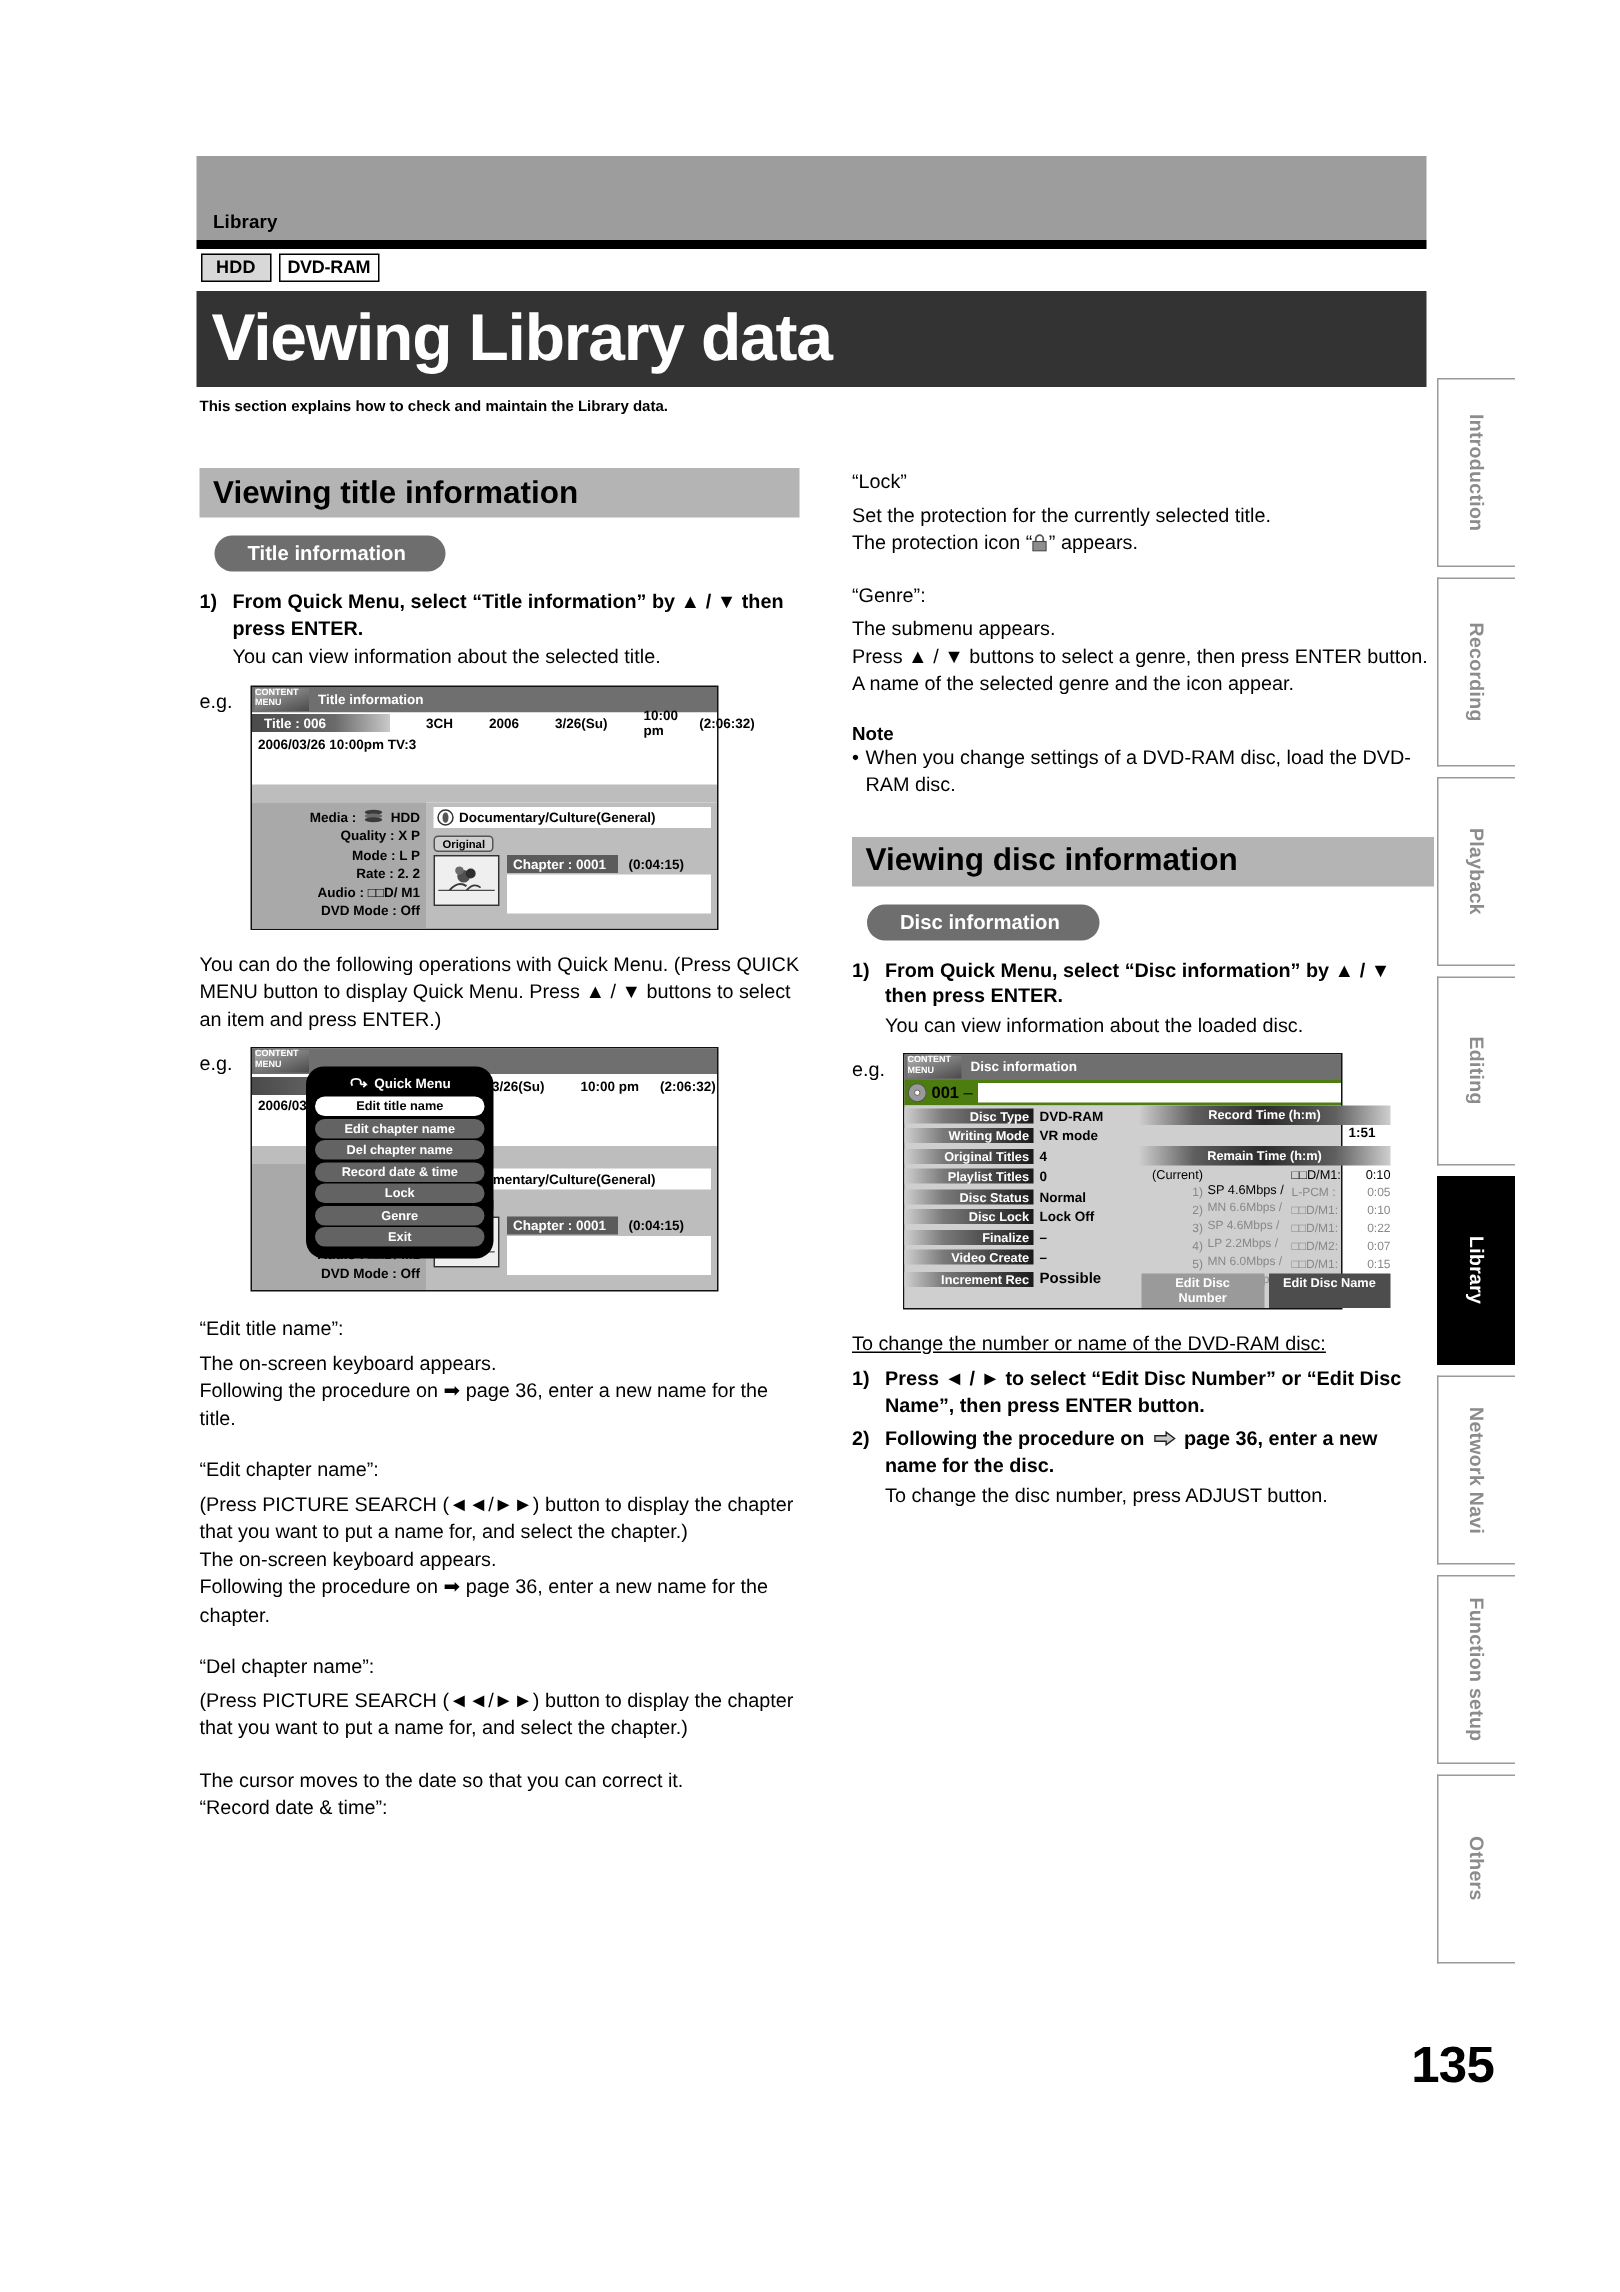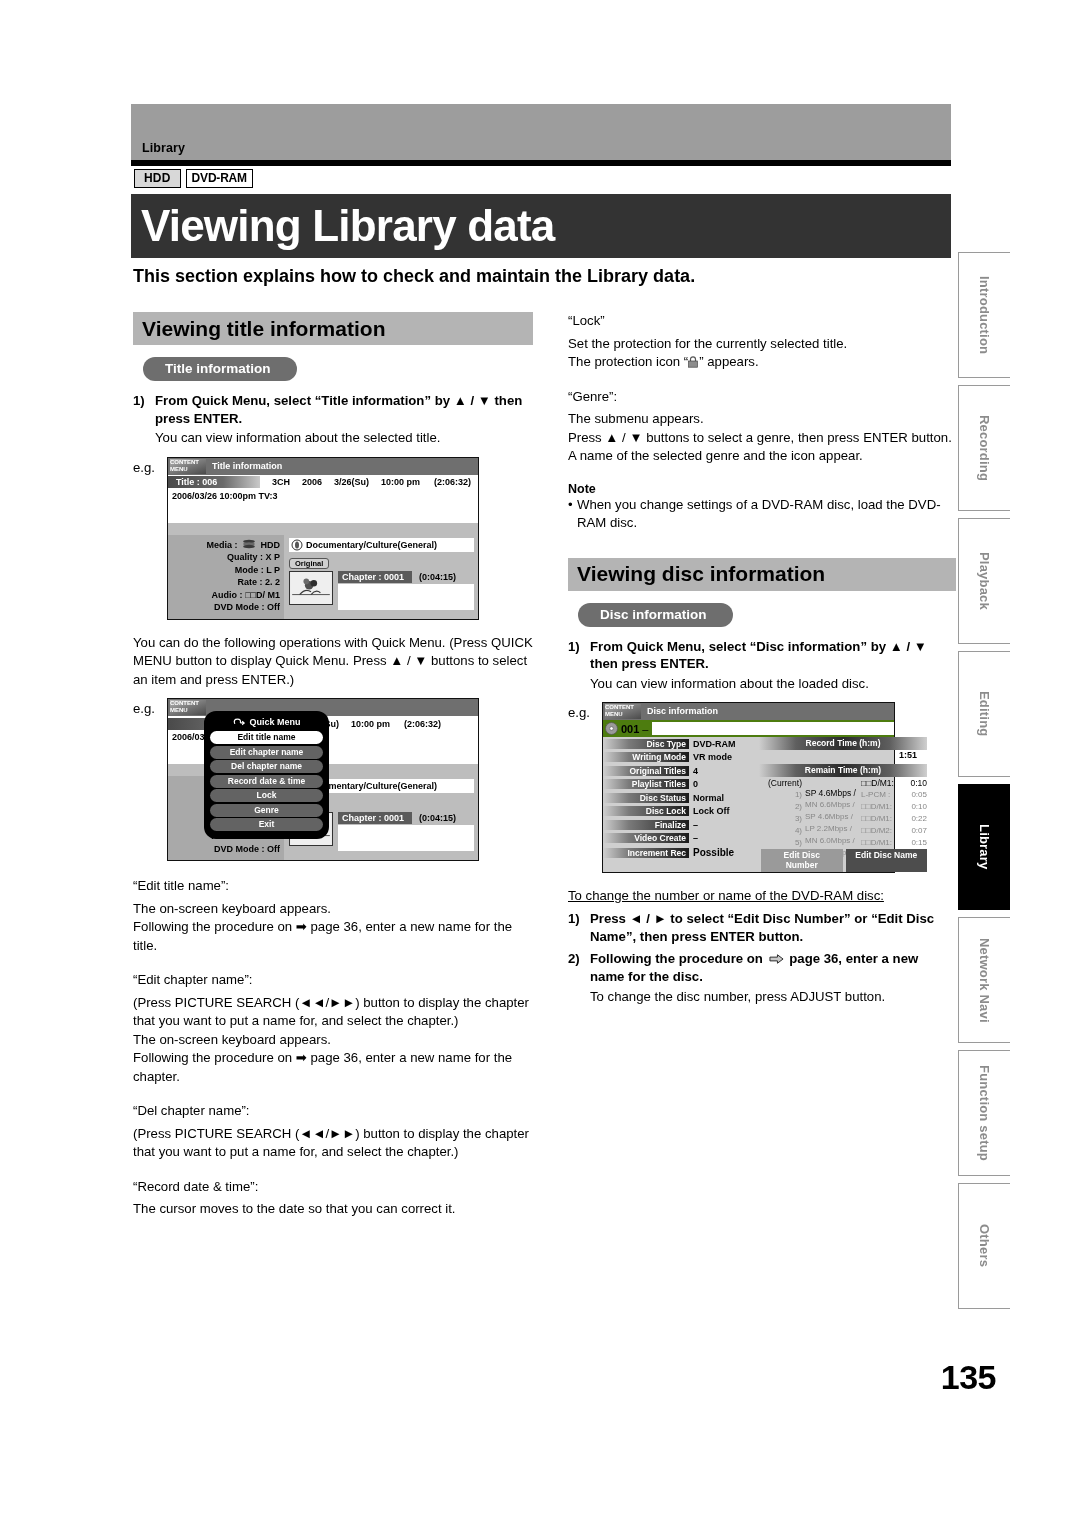--- a/index.html
+++ b/index.html
@@ -40,21 +40,21 @@
     position: absolute; left: 131px; top: 194px; width: 820px; height: 64px;
     background: #333333;
   }
   .title-bar h1 {
     color: #fff; font-size: 44px; font-weight: bold;
     letter-spacing: -.8px; line-height: 64px; padding-left: 10px;
     font-family: "Liberation Sans", sans-serif;
   }
   .intro-line {
     position: absolute; left: 133px; top: 266px; width: 700px;
-    font-size: 18px; font-weight: bold;
+    font-size: 10px; font-weight: bold;
   }
 
   
   .col-left  { position: absolute; left: 133px; top: 312px; width: 400px; }
   .col-right { position: absolute; left: 568px; top: 312px; width: 388px; }
 
   .sec-head {
     background: #b4b4b4; height: 33px; display: flex; align-items: center;
     padding-left: 9px; font-size: 21px; font-weight: bold; margin-bottom: 12px;
   }
@@ -106,21 +106,21 @@
 
   
   .ti-row1 {
     position: relative; background: #fff; height: 15px;
     display: flex; align-items: center; font-size: 9px; font-weight: bold;
   }
   .ti-sel {
     background: linear-gradient(90deg,#4a4a4a 0%,#6a6a6a 60%,#c9c9c9 100%);
     color: #fff; padding: 1px 6px 1px 8px; min-width: 92px;
   }
-  .ti-row1 .c { margin-left: 12px; }
+  .ti-row1 .c { margin-left: 24px; }
   .ti-row2 {
     background: #fff; font-size: 9px; font-weight: bold; padding: 1px 0 0 4px;
   }
   .ti-white { background: #fff; height: 22px; }
   .ti-gap { background: #bdbdbd; height: 12px; }
   .ti-body { display: flex; background: #bdbdbd; }
   .ti-left {
     width: 116px; background: #a9a9a9; padding: 4px 4px 5px 0;
     text-align: right; font-size: 9px; font-weight: bold; line-height: 12.5px;
   }
@@ -447,22 +447,22 @@
       <div>The on-screen keyboard appears.</div>
       <div>Following the procedure on ➡ page 36, enter a new name for the chapter.</div>
     </div>
 
     <div class="quoted">
       <div style="margin-bottom:4px;">“Del chapter name”:</div>
       <div>(Press PICTURE SEARCH (◄◄/►►) button to display the chapter that you want to put a name for, and select the chapter.)</div>
     </div>
 
     <div class="quoted">
+      <div>The cursor moves to the date so that you can correct it.</div>
       <div style="margin-bottom:4px;">“Record date &amp; time”:</div>
-      <div>The cursor moves to the date so that you can correct it.</div>
     </div>
   </div>
 
   <div class="col-right">
 
     <div>
       <div style="font-size:13.2px;line-height:18.5px;">“Lock”</div>
       <div style="font-size:13.2px;line-height:18.5px;margin-top:4px;">Set the protection for the currently selected title.</div>
       <div style="font-size:13.2px;line-height:18.5px;">
         <span>The protection icon “</span><svg class="lock-icon" viewBox="0 0 11 12">

